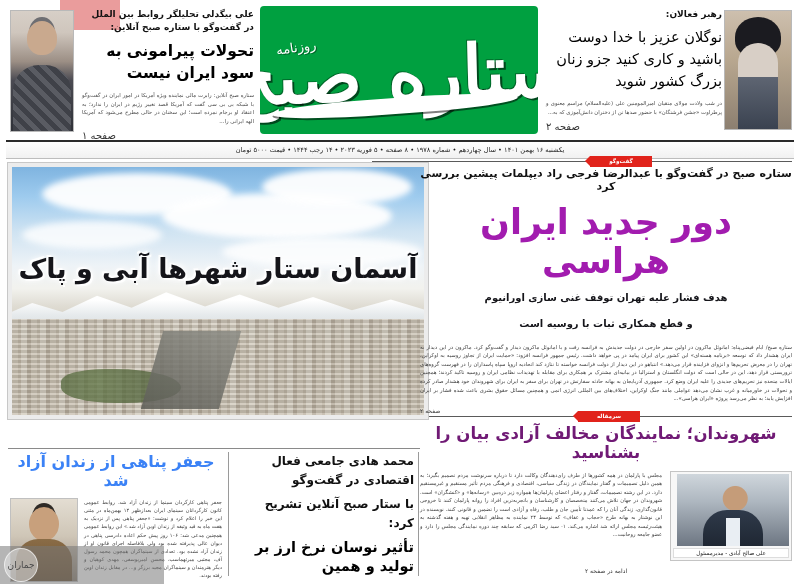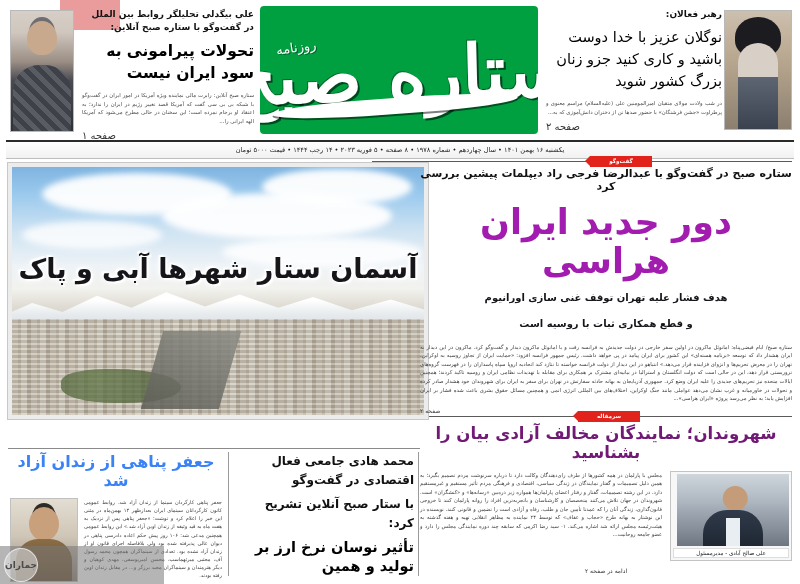--- a/index.html
+++ b/index.html
@@ -558,21 +558,21 @@
     direction: ltr;
   }
   .wm-logo {
     width: 32px; height: 32px;
     border-radius: 50%;
     background: rgba(235,235,235,.5);
     border: 1px solid rgba(255,255,255,.6);
     display:flex; align-items:center; justify-content:center;
     font-size: 9px;
     color: #4a4a4a;
-    font-weight: 700;
+    font-weight: 400;
     flex: 0 0 32px;
   }
   .wm-text {
     display: flex;
     flex-direction: column;
     line-height: 1.12;
   }
   .wm-text span {
     color: #ffffff;
     font-size: 13.5px;

